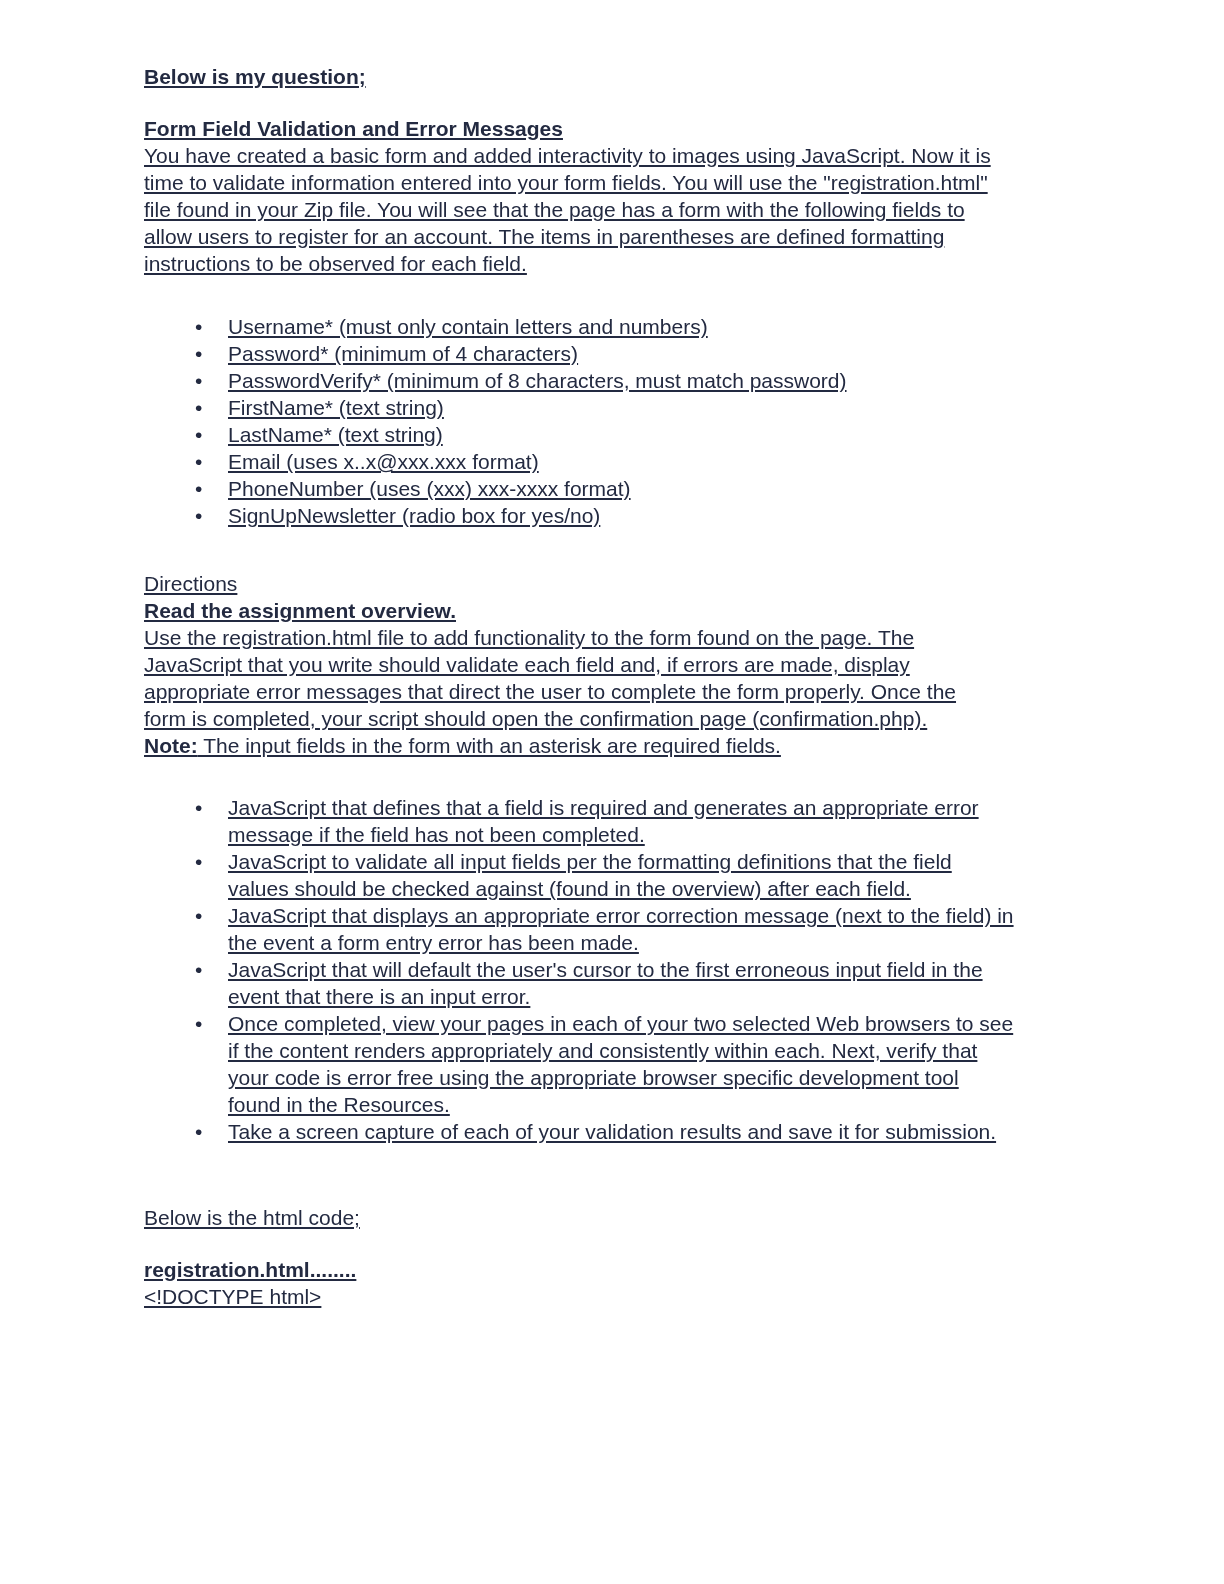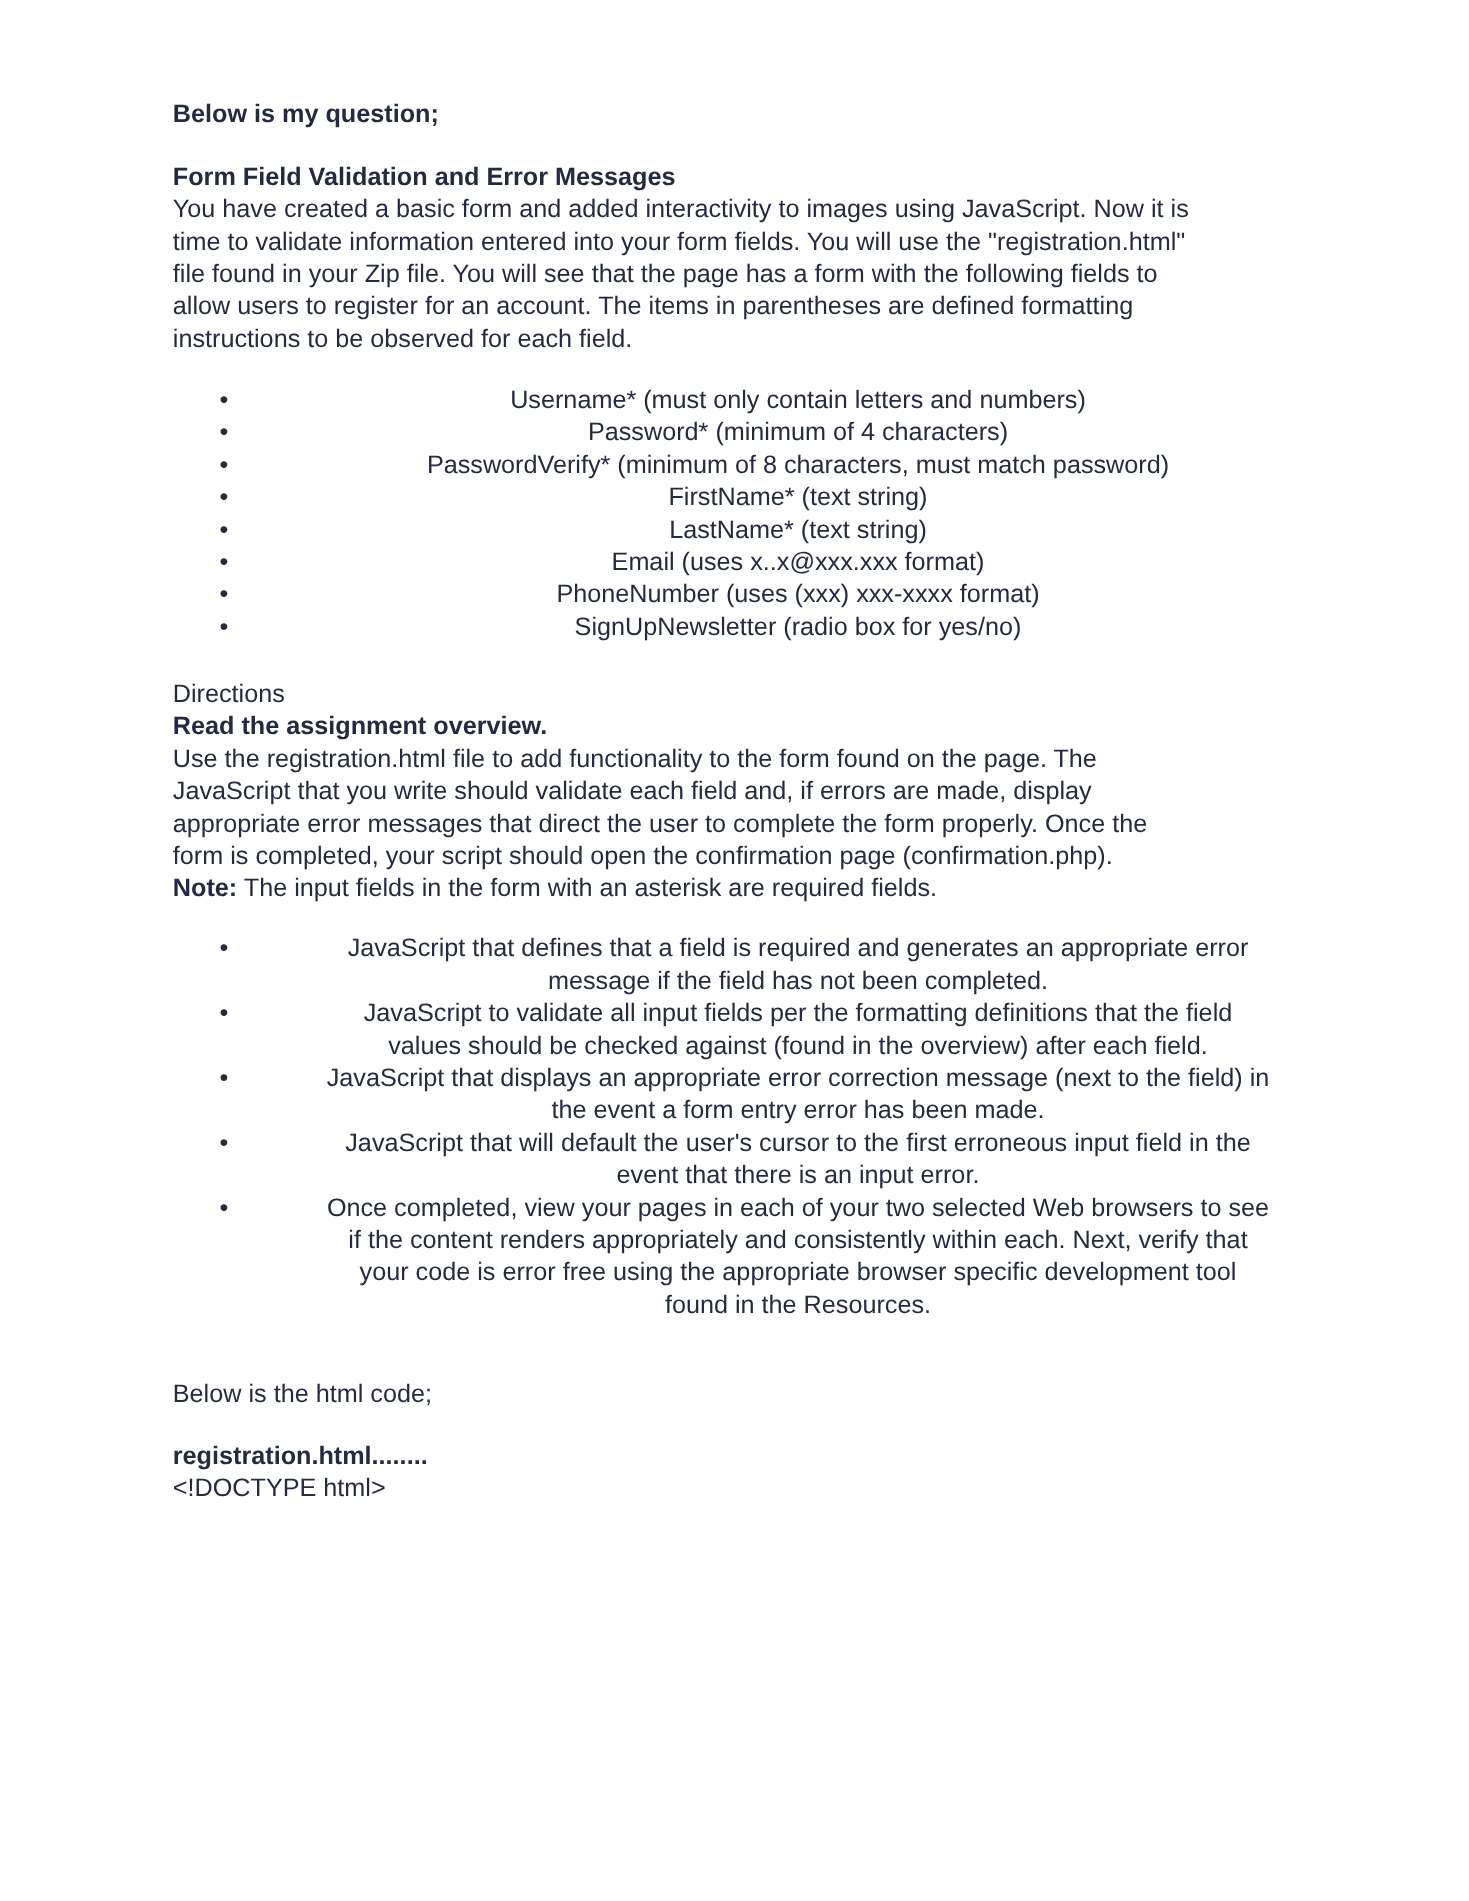--- a/index.html
+++ b/index.html
@@ -14,38 +14,38 @@
     font-family: "Liberation Sans", sans-serif;
     font-size: 21px;
     line-height: 27px;
     color: #232a41;
     overflow: hidden;
   }
   .page {
     box-sizing: border-box;
     width: 1224px;
     height: 1584px;
-    padding: 82px 110px 0 144px;
+    padding: 63px 110px 0 144px;
+    text-decoration: underline;
   }
   .line {
     white-space: pre-line;
   }
   .bold {
     font-weight: bold;
   }
   .spacer-25 { height: 25px; }
   .spacer-24 { height: 24px; }
   .spacer-29 { height: 29px; }
   .spacer-23 { height: 23px; }
   .spacer-47 { height: 47px; }
   ul.doc-list {
-    margin: 0;
+    margin: 12px;
     padding: 0;
     list-style: none;
-    text-align: center;
   }
   ul.doc-list > li {
     position: relative;
     padding-left: 72px;
     white-space: pre-line;
   }
   ul.doc-list > li::before {
     content: "\2022";
     position: absolute;
     left: 39px;
@@ -99,20 +99,21 @@
       <li>JavaScript to validate all input fields per the formatting definitions that the field
 values should be checked against (found in the overview) after each field.</li>
       <li>JavaScript that displays an appropriate error correction message (next to the field) in
 the event a form entry error has been made.</li>
       <li>JavaScript that will default the user's cursor to the first erroneous input field in the
 event that there is an input error.</li>
       <li>Once completed, view your pages in each of your two selected Web browsers to see
 if the content renders appropriately and consistently within each. Next, verify that
 your code is error free using the appropriate browser specific development tool
 found in the Resources.</li>
+      <li>Take a screen capture of each of your validation results and save it for submission.</li>
     </ul>
 
   <div class="spacer-47"></div>
 
   <div class="line">Below is the html code;</div>
 
   <div class="spacer-25"></div>
 
   <div class="line bold">registration.html........</div>
   <div class="line">&lt;!DOCTYPE html&gt;</div>

